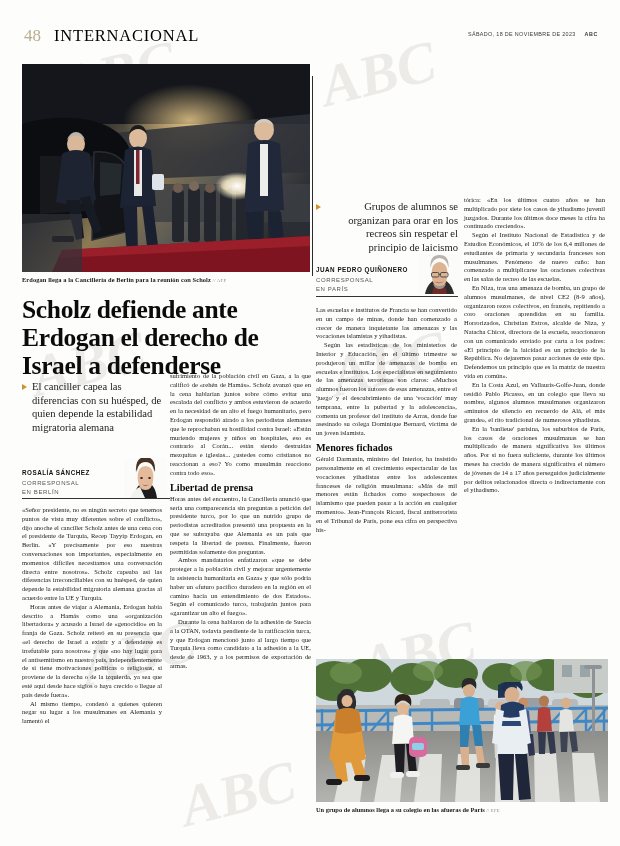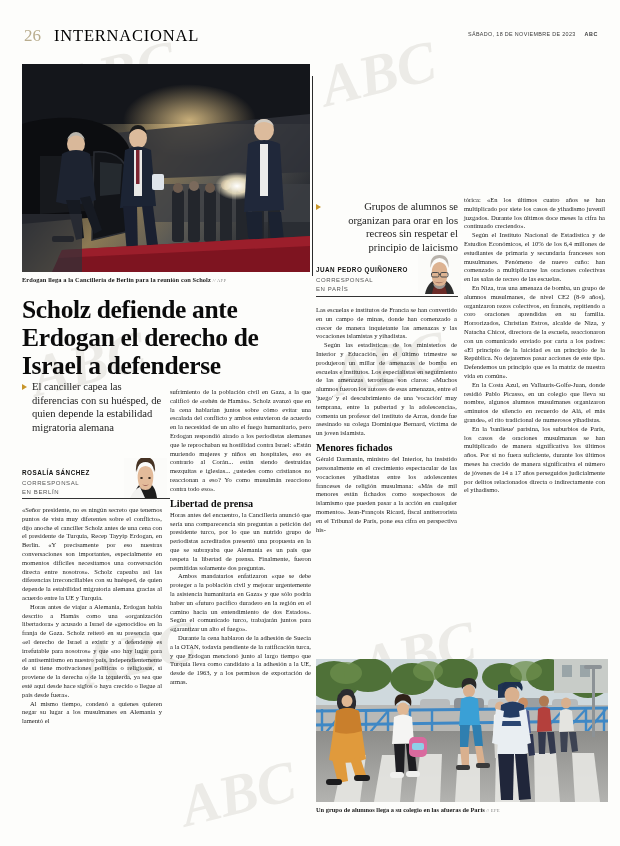--- a/index.html
+++ b/index.html
@@ -76,21 +76,21 @@
 
   .body { font-size: 6.55px; line-height: 1.345; text-align: justify;
           color: #1a1a1a; font-family: Liberation Serif, serif;
           -webkit-hyphens: auto; hyphens: auto; }
   .body p { text-indent: 8px; }
   .body p.first { text-indent: 0; }
   .subhead { font-size: 10.2px; font-weight: bold; line-height: 1.1;
              margin: 4px 0 2px 0; color: #0b0b0b; }
 
   .lc1 { left: 22px;  top: 506px; width: 140px; }
-  .lc2 { left: 170px; top: 388px; width: 141px; }
+  .lc2 { left: 170px; top: 372px; width: 141px; }
   .rc1 { left: 316px; top: 306px; width: 141px; }
   .rc2 { left: 464px; top: 196px; width: 141px; }
 
   
   .hl-right { position: absolute; left: 316px; top: 80px; width: 294px;
               font-size: 25.5px; line-height: 1.10; font-weight: bold; letter-spacing: -0.35px;
               color: #0b0b0b; z-index: 3; }
   .vrule { position: absolute; left: 312px; top: 76px; width: 1px; height: 200px;
            background: #2b2b2b; z-index: 3; }
 
@@ -110,21 +110,21 @@
 
   <div class="wm wm1">ABC</div>
   <div class="wm wm2">ABC</div>
   <div class="wm wm3">ABC</div>
   <div class="wm wm4">ABC</div>
   <div class="wm wm5">ABC</div>
   <div class="wm wm6">ABC</div>
   <div class="wm wm7">ABC</div>
 
   <div class="masthead">
-    <span class="folio">26</span>
+    <span class="folio">48</span>
     <span class="section-name">INTERNACIONAL</span>
     <div class="dateline">
       <span>SÁBADO, 18 DE NOVIEMBRE DE 2023</span>
       <span class="brand">ABC</span>
     </div>
   </div>
 
   <div class="photo-top">
     <svg width="288" height="208" viewBox="0 0 288 208">
       <defs>

